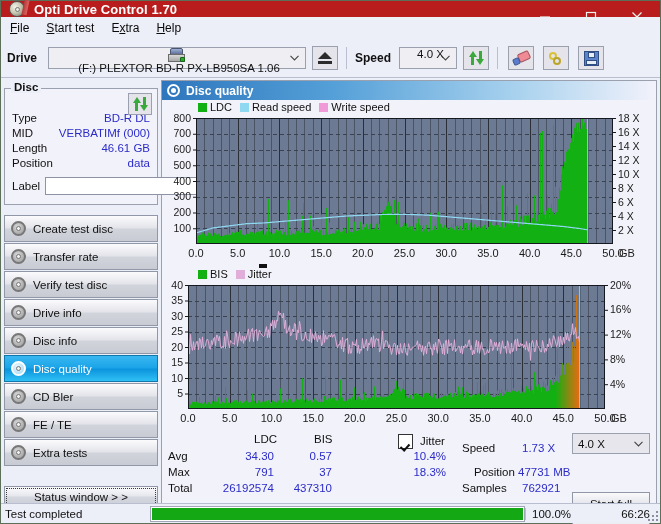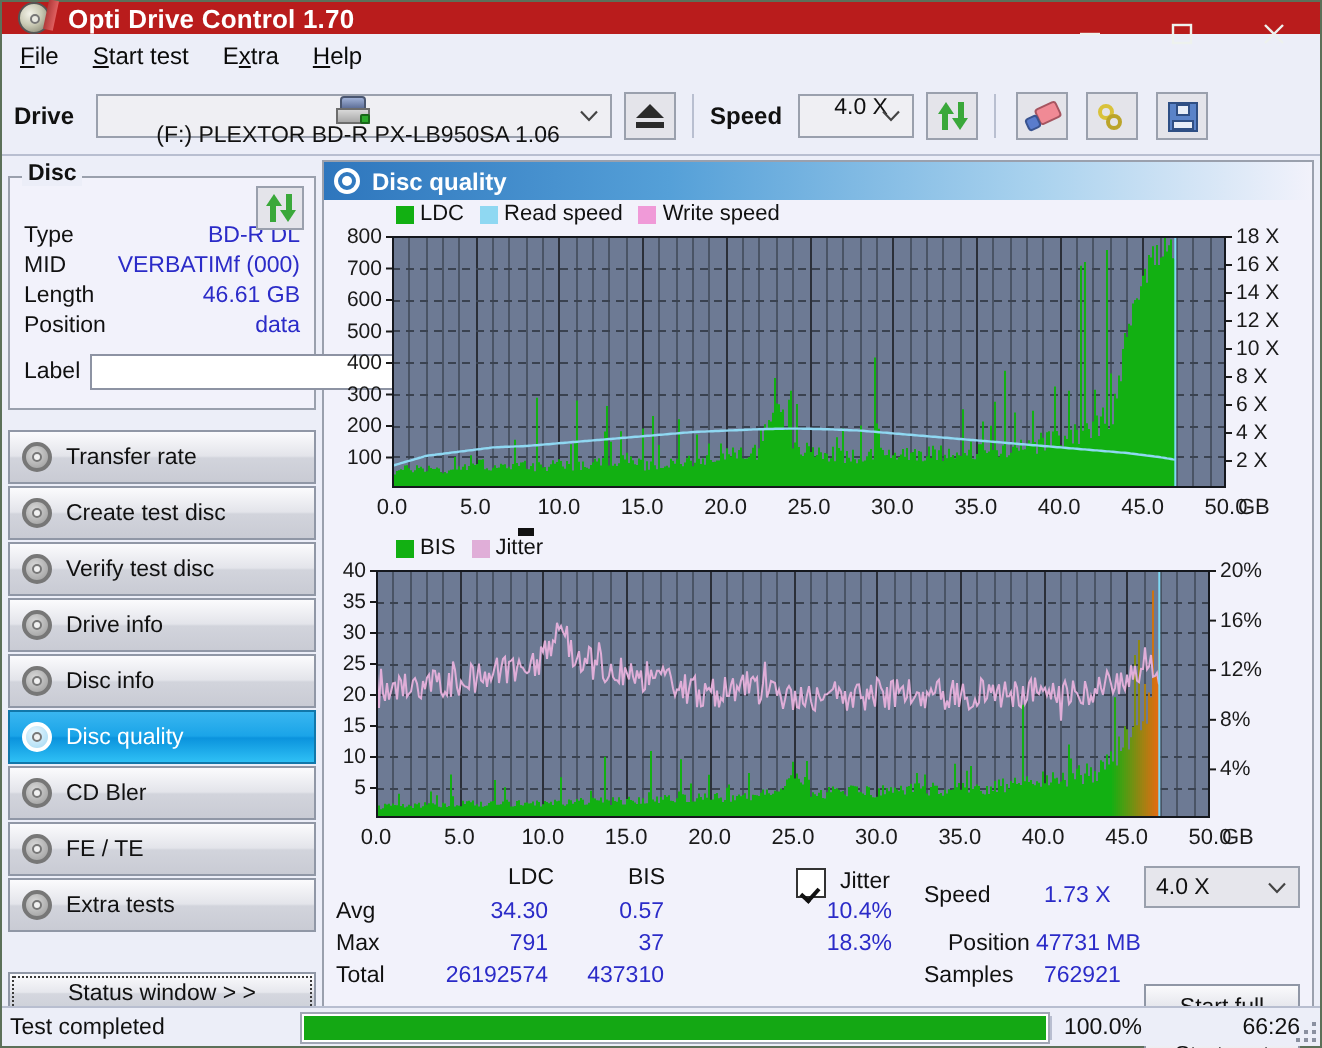--- a/index.html
+++ b/index.html
@@ -358,28 +358,28 @@
           </div>
         </div>
       </div>
 
       <div class="nav">
         <div class="nav-btn">
           <span class="nav-ico">
               <span class="ring"></span>
               <span class="hole2"></span>
             </span>
-          <span>Transfer rate</span>
+          <span>Create test disc</span>
         </div>
         <div class="nav-btn">
           <span class="nav-ico">
               <span class="ring"></span>
               <span class="hole2"></span>
             </span>
-          <span>Create test disc</span>
+          <span>Transfer rate</span>
         </div>
         <div class="nav-btn">
           <span class="nav-ico">
               <span class="ring"></span>
               <span class="hole2"></span>
             </span>
           <span>Verify test disc</span>
         </div>
         <div class="nav-btn">
           <span class="nav-ico">

